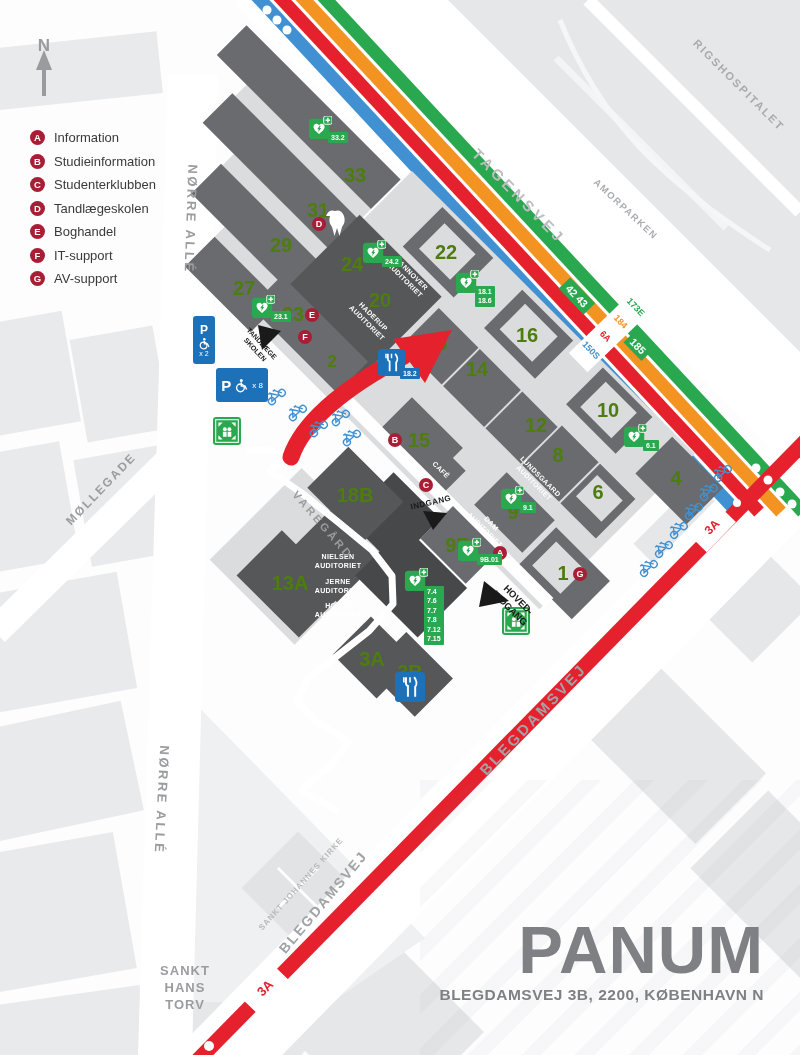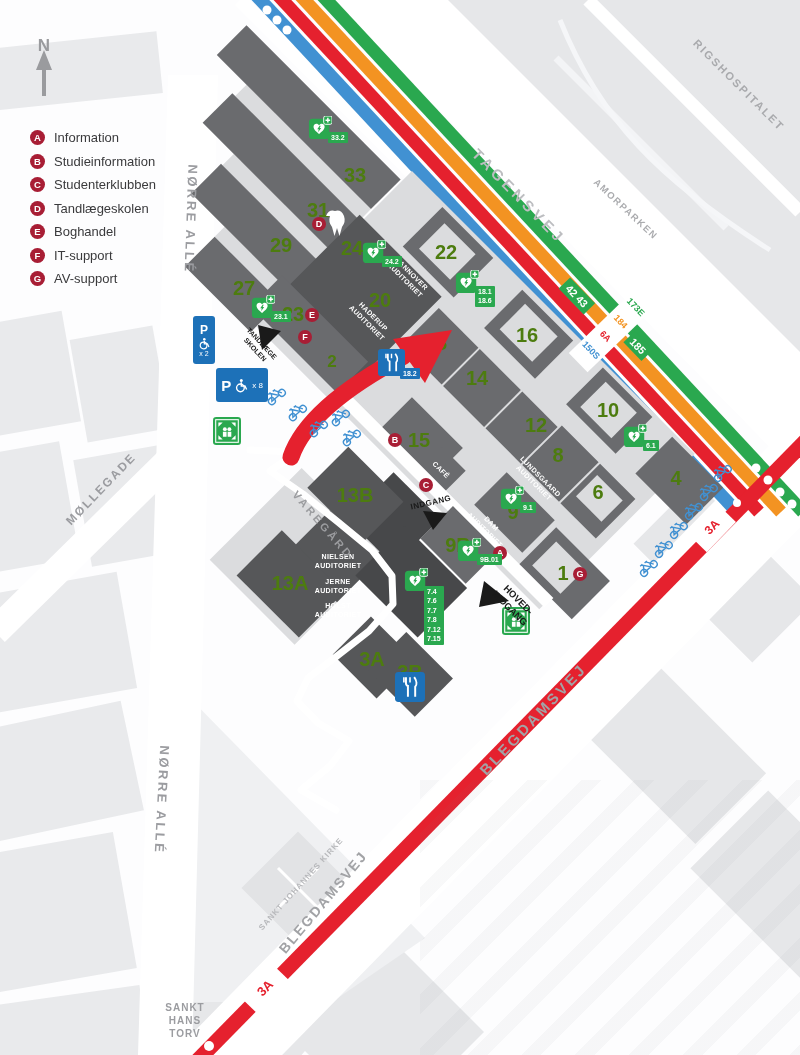--- a/index.html
+++ b/index.html
@@ -180,39 +180,39 @@
   </div>
 
   <svg class="layer z3" width="800" height="1055">
     <path d="M250 450 L298 452 L270 471 L303 494 L338 522 L372 550 L392 576 L393 604 L369 631 L337 656 L308 678 L297 701 L318 723 L349 741 L330 766 L301 790 L336 810" stroke="#fff" stroke-width="7" fill="none" stroke-linejoin="round" stroke-linecap="round"></path>
   </svg>
 
   <div class="abs bnum" style="left:355px;top:175px">33</div>
   <div class="abs bnum" style="left:318px;top:210px">31</div>
   <div class="abs bnum" style="left:281px;top:245px">29</div>
   <div class="abs bnum" style="left:244px;top:288px">27</div>
-  <div class="abs bnum" style="left:352px;top:248px">24</div>
+  <div class="abs bnum" style="left:352px;top:264px">24</div>
   <div class="abs bnum" style="left:446px;top:252px">22</div>
   <div class="abs bnum" style="left:380px;top:300px">20</div>
   <div class="abs bnum" style="left:293px;top:314px">23</div>
   <div class="abs bnum n18" style="left:332px;top:362px">2</div>
   <div class="abs bnum" style="left:436px;top:343px">18</div>
   <div class="abs bnum" style="left:527px;top:335px">16</div>
-  <div class="abs bnum" style="left:477px;top:378px">14</div>
+  <div class="abs bnum" style="left:477px;top:369px">14</div>
   <div class="abs bnum" style="left:536px;top:425px">12</div>
   <div class="abs bnum" style="left:419px;top:440px">15</div>
   <div class="abs bnum" style="left:608px;top:410px">10</div>
   <div class="abs bnum" style="left:558px;top:455px">8</div>
   <div class="abs bnum" style="left:598px;top:492px">6</div>
   <div class="abs bnum" style="left:676px;top:478px">4</div>
   <div class="abs bnum" style="left:513px;top:512px">9</div>
   <div class="abs bnum" style="left:458px;top:545px">9B</div>
   <div class="abs bnum" style="left:563px;top:573px">1</div>
   <div class="abs bnum" style="left:411px;top:580px">7</div>
-  <div class="abs bnum" style="left:355px;top:495px">13B</div>
+  <div class="abs bnum" style="left:355px;top:495px">18B</div>
   <div class="abs bnum" style="left:290px;top:583px">13A</div>
   <div class="abs bnum" style="left:372px;top:659px">3A</div>
   <div class="abs bnum" style="left:410px;top:672px">3B</div>
 
   <div class="abs aud r45" style="left:408px;top:277px">HANNOVER
 AUDITORIET</div>
   <div class="abs aud r45" style="left:370px;top:320px">HADERUP
 AUDITORIET</div>
   <div class="abs aud r45" style="left:537px;top:480px">LUNDSGAARD
 AUDITORIET</div>
@@ -228,21 +228,21 @@
 
   <div class="abs street" style="left:519px;top:196px;font-size:15px;letter-spacing:4px;color:#bcbdc0;transform:translate(-50%,-50%) rotate(45.5deg)">TAGENSVEJ</div>
   <div class="abs street" style="left:739px;top:85px;font-size:11px;letter-spacing:2px;color:#a9aaad;transform:translate(-50%,-50%) rotate(45deg)">RIGSHOSPITALET</div>
   <div class="abs street" style="left:626px;top:209px;font-size:9.5px;letter-spacing:1.5px;color:#aaabae;transform:translate(-50%,-50%) rotate(43deg)">AMORPARKEN</div>
   <div class="abs street" style="left:191px;top:219px;font-size:13px;letter-spacing:2.5px;transform:translate(-50%,-50%) rotate(92deg)">NØRRE ALLÉ</div>
   <div class="abs street" style="left:162px;top:800px;font-size:13px;letter-spacing:2.5px;transform:translate(-50%,-50%) rotate(93deg)">NØRRE ALLÉ</div>
   <div class="abs street" style="left:101px;top:489px;font-size:12px;letter-spacing:2px;transform:translate(-50%,-50%) rotate(-46deg)">MØLLEGADE</div>
   <div class="abs street" style="left:533px;top:719px;font-size:15px;letter-spacing:3px;color:#a2a3a6;transform:translate(-50%,-50%) rotate(-46.5deg)">BLEGDAMSVEJ</div>
   <div class="abs street" style="left:323px;top:902px;font-size:14px;letter-spacing:2px;color:#a2a3a6;transform:translate(-50%,-50%) rotate(-50deg)">BLEGDAMSVEJ</div>
   <div class="abs street" style="left:301px;top:884px;font-size:8px;letter-spacing:1px;color:#b7b8bb;transform:translate(-50%,-50%) rotate(-48deg)">SANKT JOHANNES KIRKE</div>
-  <div class="abs street" style="left:185px;top:1020px;font-size:10px;letter-spacing:1px;line-height:1.3">SANKT
+  <div class="abs street" style="left:185px;top:988px;font-size:13px;letter-spacing:1px;line-height:1.3">SANKT
 HANS
 TORV</div>
   <div class="abs street" style="left:323px;top:525px;font-size:11px;letter-spacing:3px;color:#9b9c9f;transform:translate(-50%,-50%) rotate(49deg)">VAREGÅRD</div>
 
   <svg class="layer z5" width="800" height="1055">
     <path d="M291 457 Q308 407 404 356" stroke="#e5212e" stroke-width="17" fill="none" stroke-linecap="round"></path>
     <polygon points="452,330 425,383 393,339" fill="#e5212e"></polygon>
     <polygon points="258,325 281,331 262,350" fill="#1a1a1a"></polygon>
     <polygon points="423,511 447,513 433,530" fill="#1a1a1a"></polygon>
     <polygon points="479,607 484,581 509,601" fill="#1a1a1a"></polygon>
@@ -385,14 +385,18 @@
     <div class="lrow">
       <span class="dot">F</span>
       <span class="txt">IT-support</span>
     </div>
     <div class="lrow">
       <span class="dot">G</span>
       <span class="txt">AV-support</span>
     </div>
   </div>
 
+  <div class="titleblk">
+    <div class="t1">PANUM</div>
+    <div class="t2">BLEGDAMSVEJ 3B, 2200, KØBENHAVN N</div>
+  </div>
 
 </div>
 
 </body></html>

